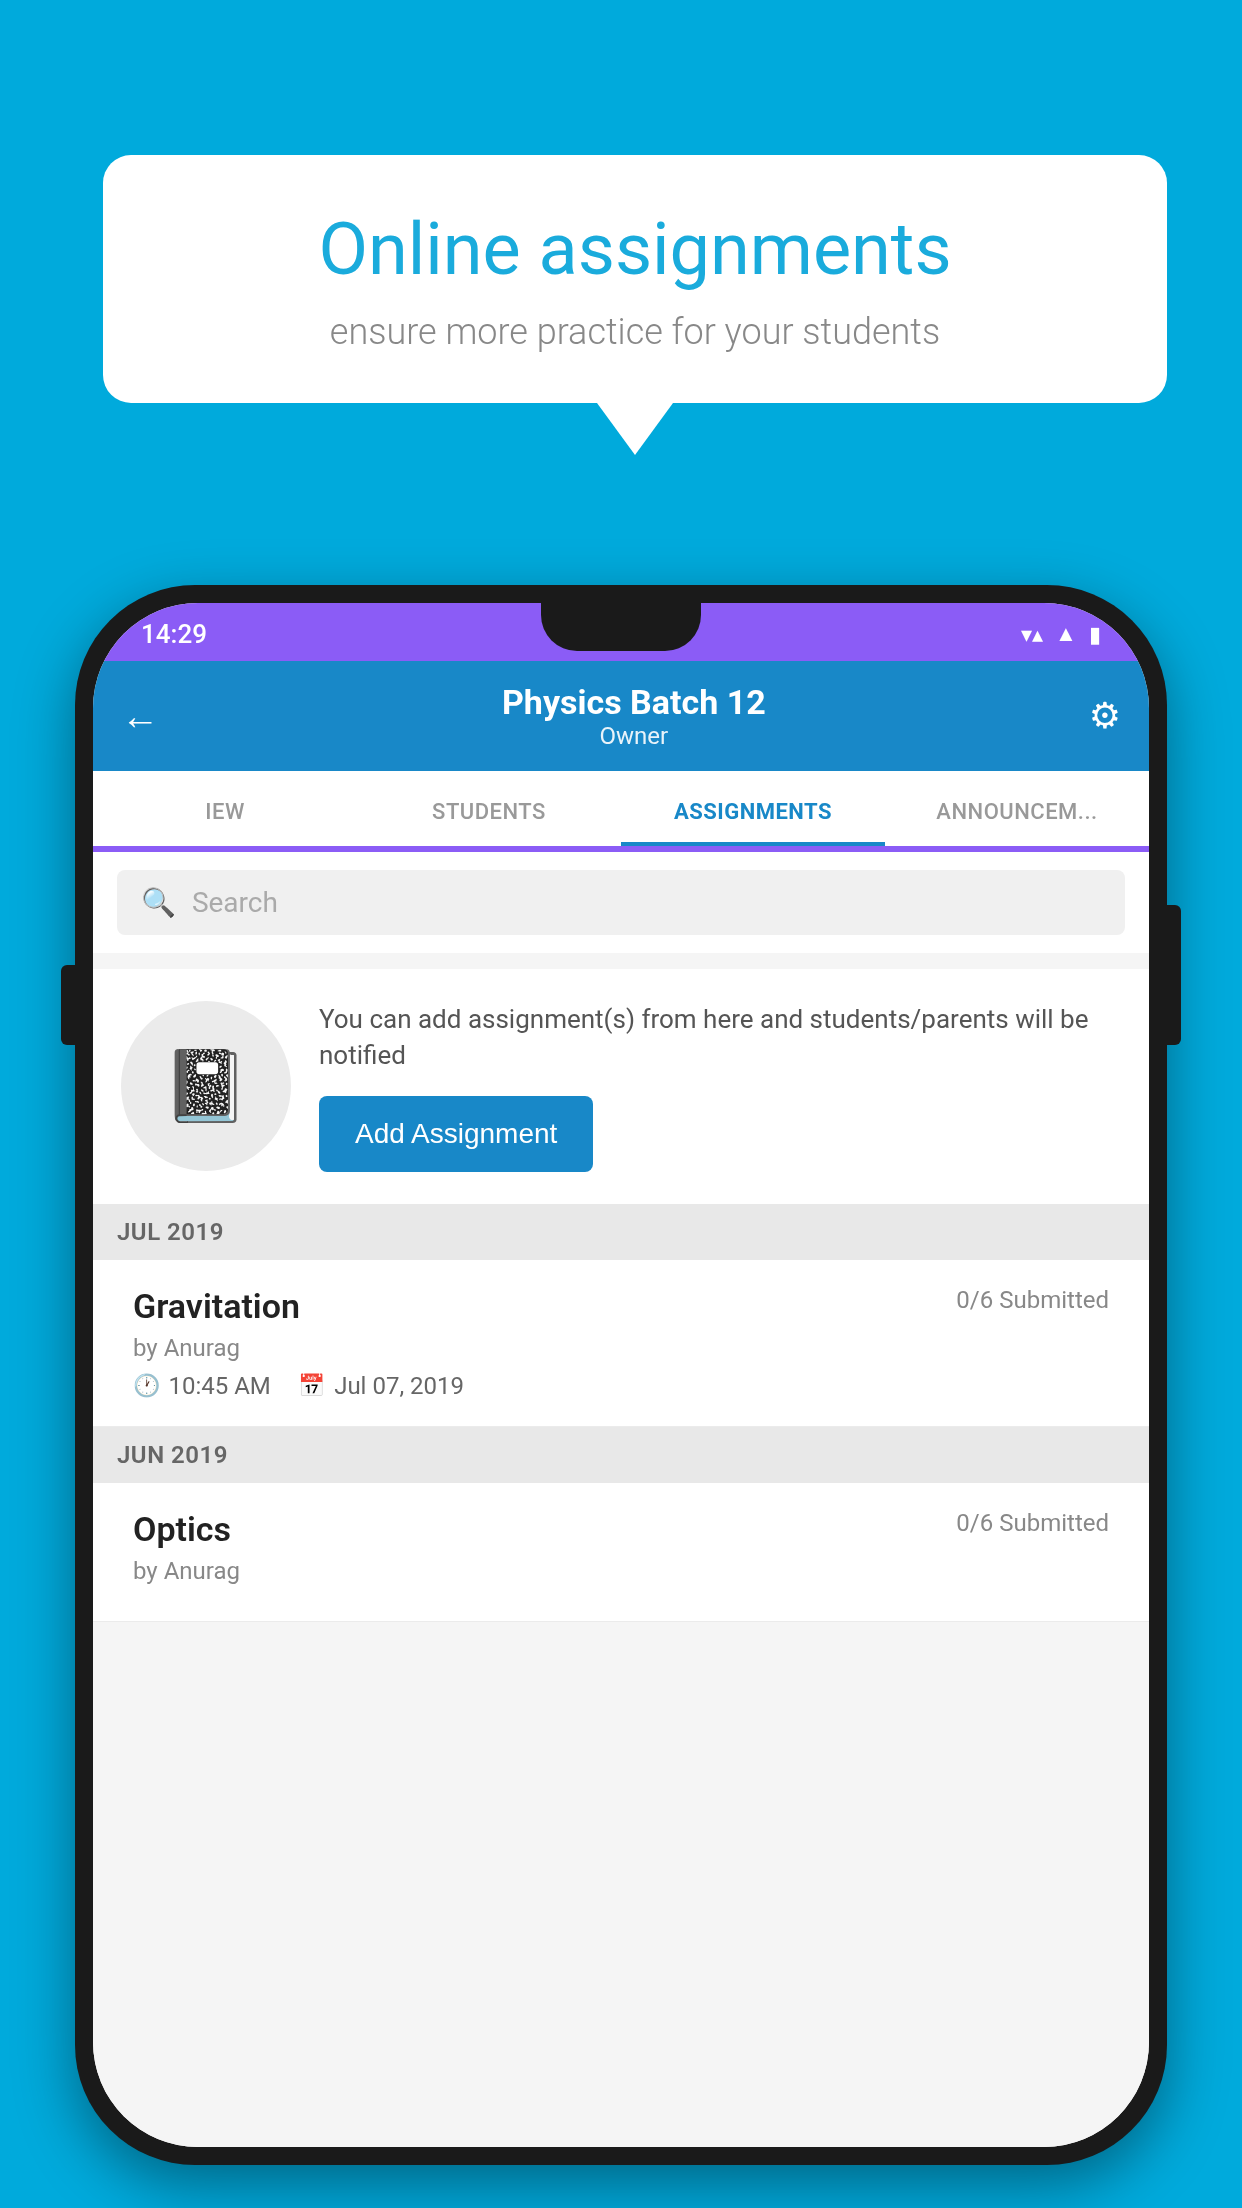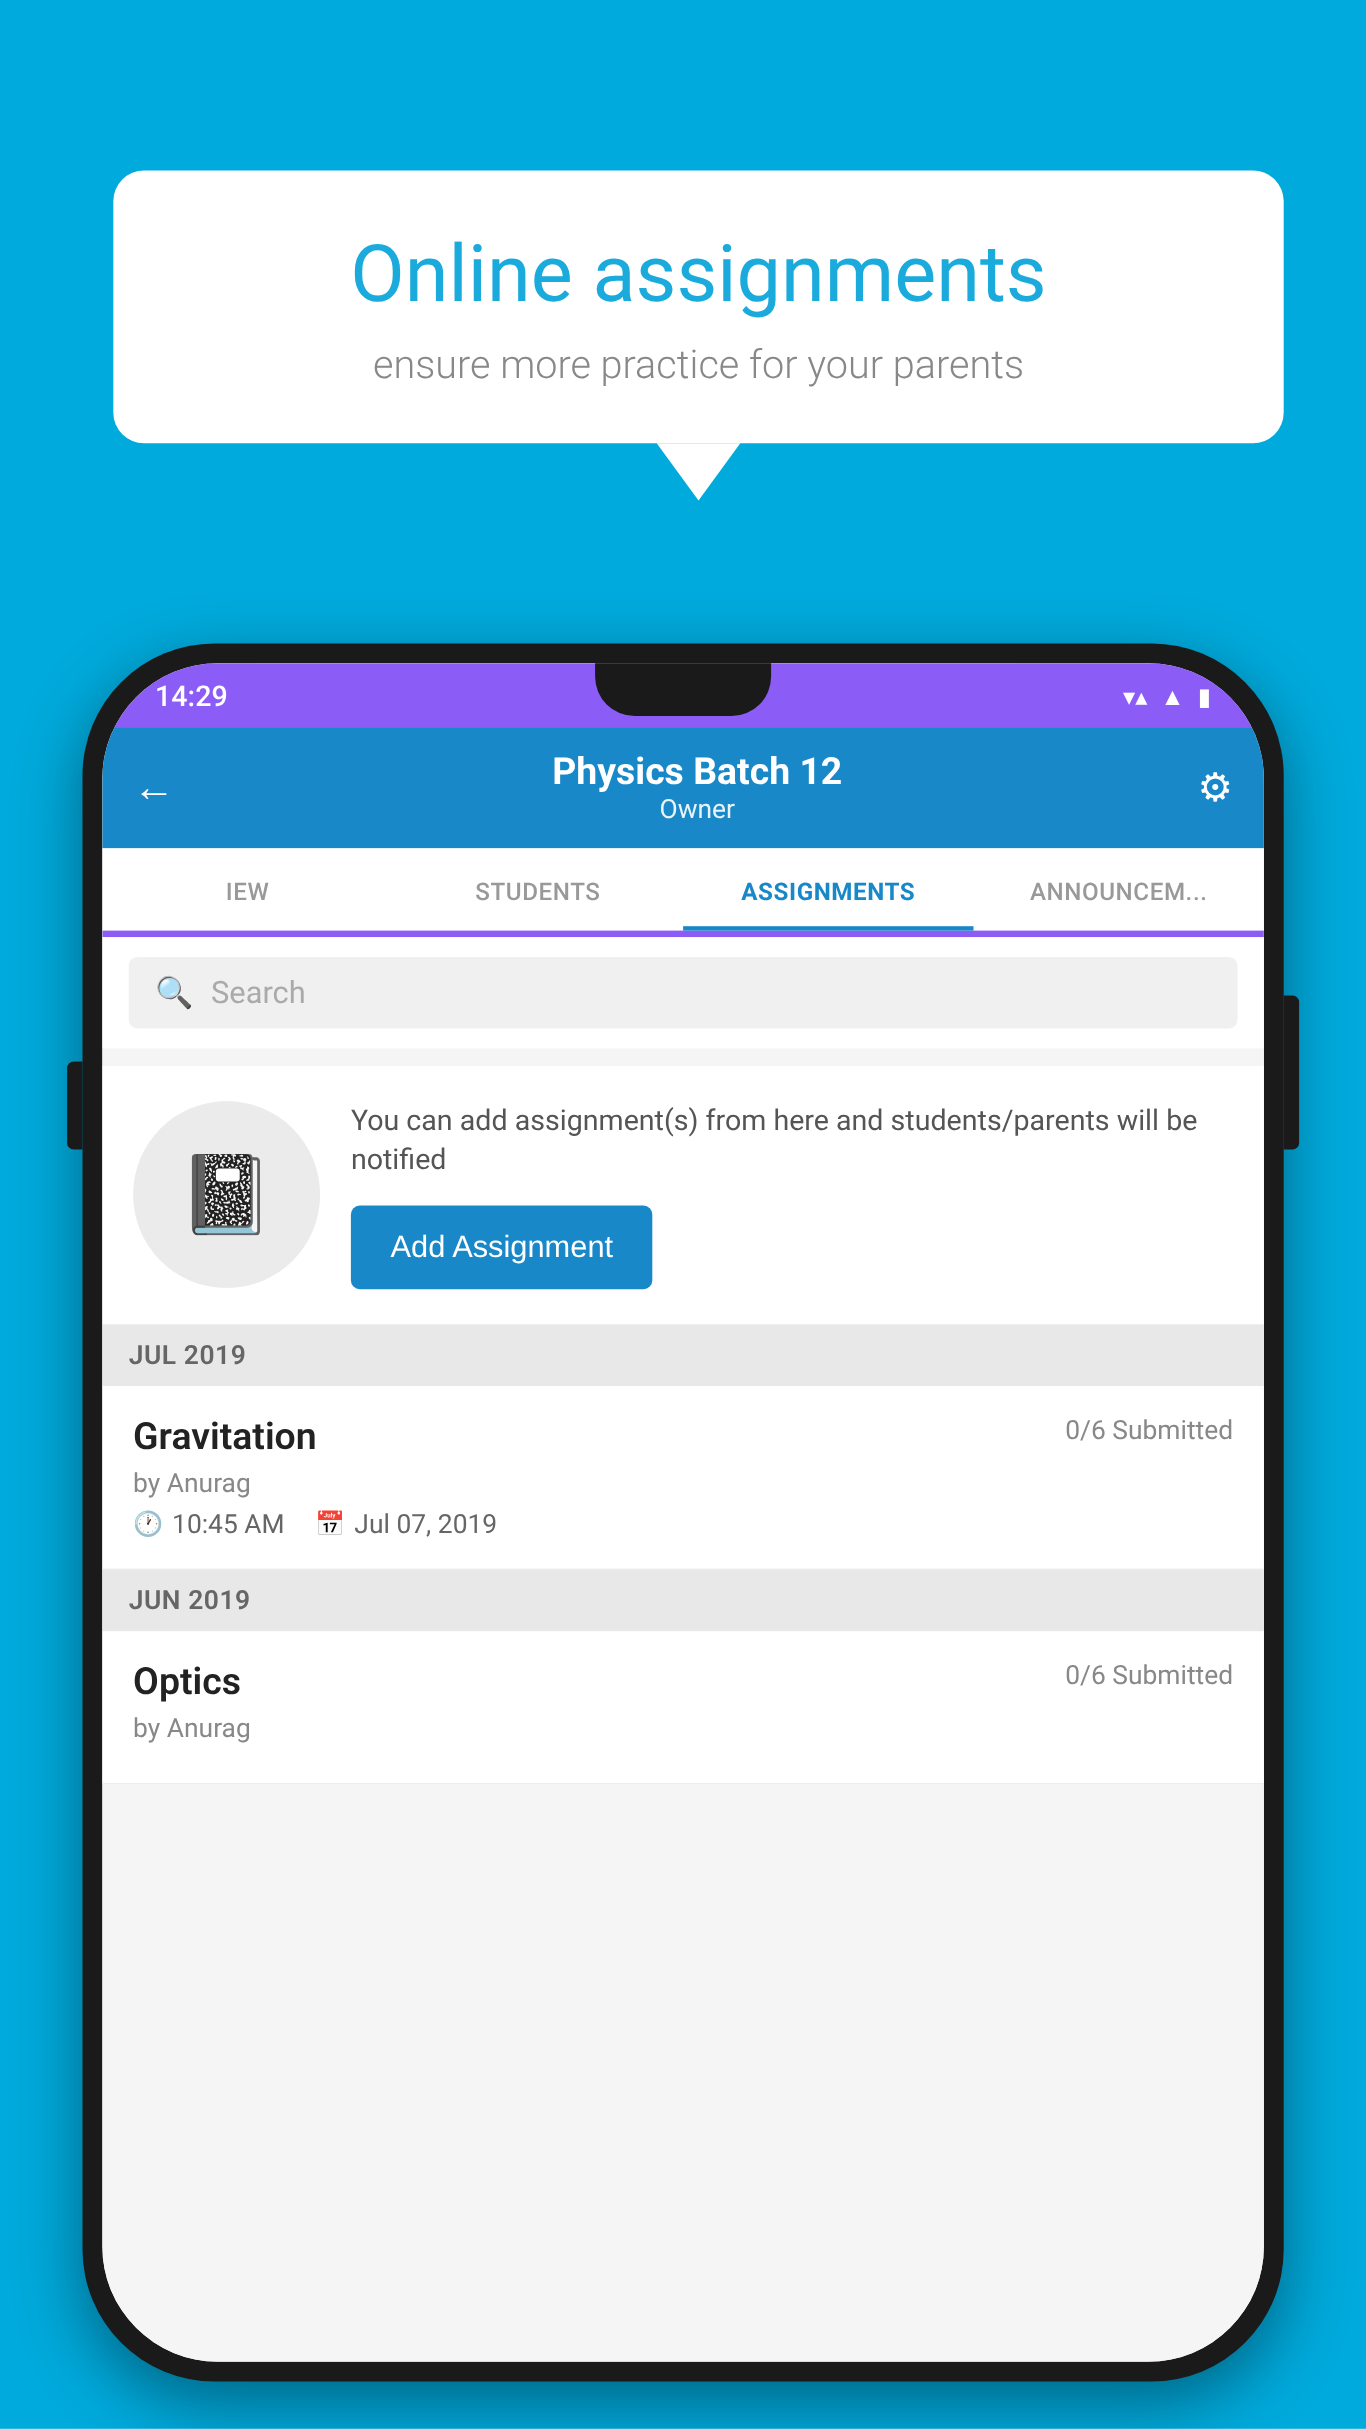--- a/index.html
+++ b/index.html
@@ -280,21 +280,21 @@
       padding: 14px 24px;
       font-size: 24px;
       font-weight: 600;
       color: #666;
       letter-spacing: 0.5px;
     }
 
     
     .assignment-item {
       background: white;
-      padding: 26px 28px;
+      padding: 26px 40px;
       border-bottom: 1px solid #ebebeb;
     }
     .assignment-item-header {
       display: flex;
       justify-content: space-between;
       align-items: flex-start;
       margin-bottom: 8px;
     }
     .assignment-title {
       font-size: 34px;
@@ -326,21 +326,21 @@
       font-size: 22px;
       color: #888;
     }
   </style>
 </head>
 <body>
 
 <div class="speech-bubble-container">
   <div class="speech-bubble">
     <div class="speech-bubble-title">Online assignments</div>
-    <div class="speech-bubble-subtitle">ensure more practice for your parents</div>
+    <div class="speech-bubble-subtitle">ensure more practice for your students</div>
   </div>
   <div class="speech-bubble-arrow"></div>
 </div>
 
 <div class="phone-container">
   <div class="phone-frame">
     <div class="notch"></div>
     <div class="phone-screen">
 
       <div class="status-bar">

